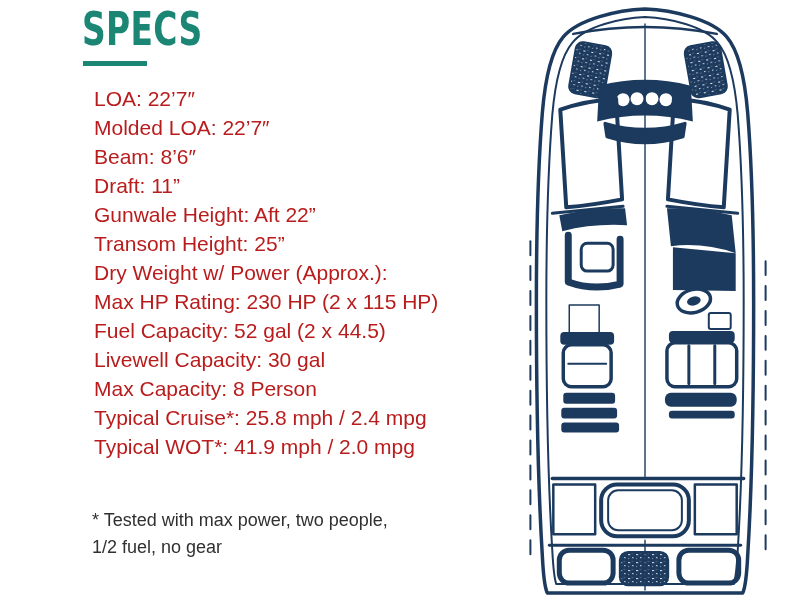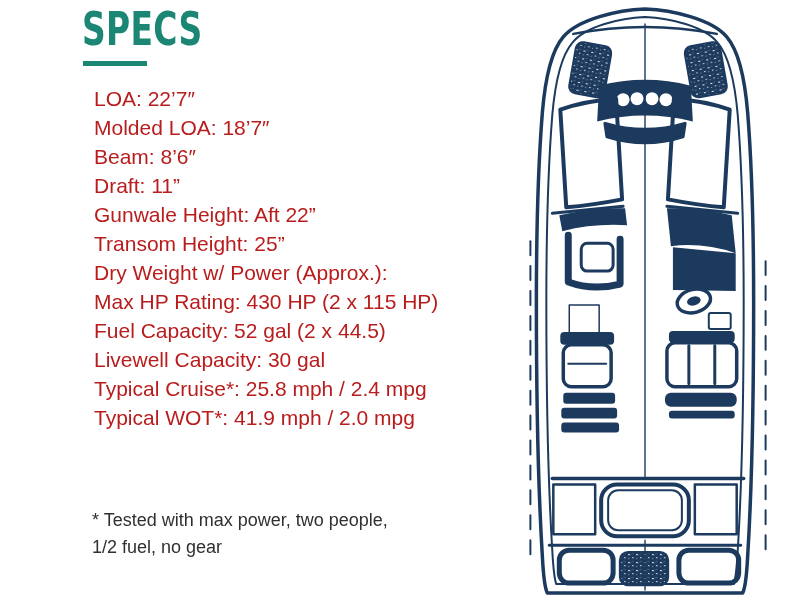--- a/index.html
+++ b/index.html
@@ -69,29 +69,30 @@
 </head>
 <body>
 
 <div class="page">
 
   <h1 class="title">SPECS</h1>
   <div class="title-underline"></div>
 
   <div class="specs">
     <div>LOA: 22’7″</div>
-    <div>Molded LOA: 18’7″</div>
+    <div>Molded LOA: 22’7″</div>
     <div>Beam: 8’6″</div>
     <div>Draft: 11”</div>
     <div>Gunwale Height: Aft 22”</div>
     <div>Transom Height: 25”</div>
     <div>Dry Weight w/ Power (Approx.):</div>
-    <div>Max HP Rating: 430 HP (2 x 115 HP)</div>
+    <div>Max HP Rating: 230 HP (2 x 115 HP)</div>
     <div>Fuel Capacity: 52 gal (2 x 44.5)</div>
     <div>Livewell Capacity: 30 gal</div>
+    <div>Max Capacity: 8 Person</div>
     <div>Typical Cruise*: 25.8 mph / 2.4 mpg</div>
     <div>Typical WOT*: 41.9 mph / 2.0 mpg</div>
   </div>
 
   <div class="footnote">
     <div>* Tested with max power, two people,</div>
     <div>1/2 fuel, no gear</div>
   </div>
 
   <div class="boat">

